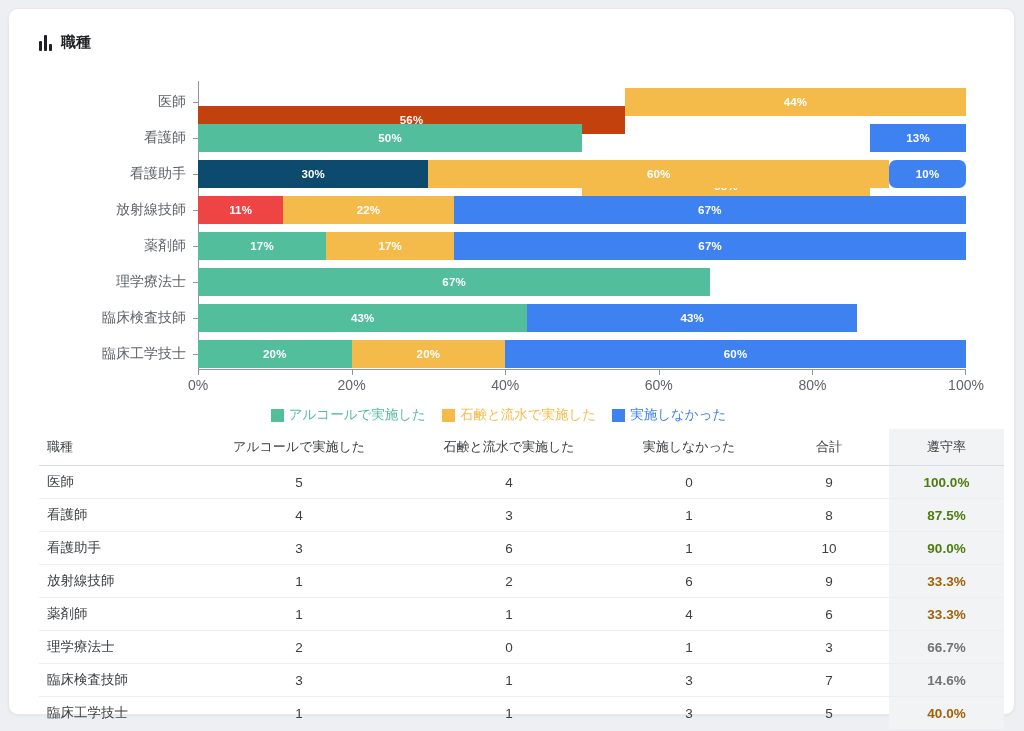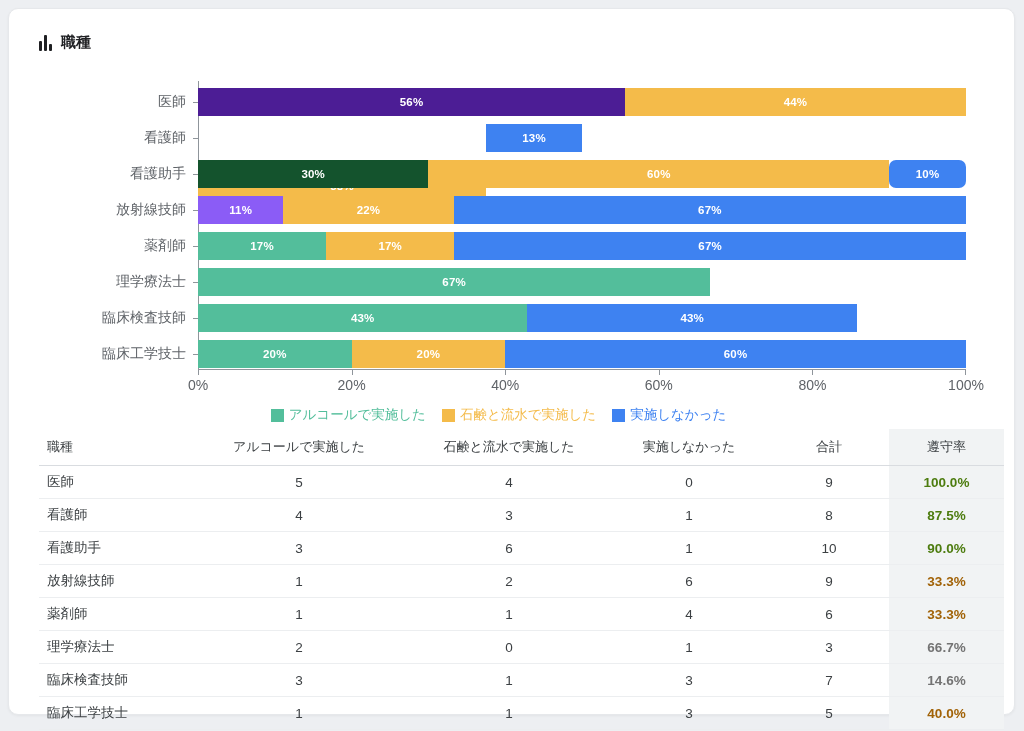--- a/index.html
+++ b/index.html
@@ -62,43 +62,44 @@
   </div>
 
   <div class="chart">
     <div class="plot">
       <div class="y-axis"></div>
       <div class="x-axis"></div>
       <div id="chart-rows">
           <div class="chart-row">
             <div class="cat-label">医師</div>
             <div class="bar-track">
-              <div class="bar-seg" style="width: 55.6%; background: #4c1d95;">56%</div>
+              <div class="bar-seg" style="width: 55.6%; background: #c2410c; margin-top: 18px;">56%</div>
               <div class="bar-seg" style="width: 44.4%; background: rgb(244, 187, 74);">44%</div>
             </div>
           </div>
           <div class="chart-row">
             <div class="cat-label">看護師</div>
             <div class="bar-track">
+              <div class="bar-seg" style="width: 50%; background: rgb(83, 190, 155);">50%</div>
               <div class="bar-seg" style="width: 37.5%; background: rgb(244, 187, 74); margin-top: 48px;">38%</div>
               <div class="bar-seg" style="width: 12.5%; background: rgb(62, 130, 241);">13%</div>
             </div>
           </div>
           <div class="chart-row">
             <div class="cat-label">看護助手</div>
             <div class="bar-track">
-              <div class="bar-seg" style="width: 30%; background: #14532d;">30%</div>
+              <div class="bar-seg" style="width: 30%; background: #0c4a6e;">30%</div>
               <div class="bar-seg" style="width: 60%; background: rgb(244, 187, 74);">60%</div>
               <div class="bar-seg" style="width: 10%; background: rgb(62, 130, 241); border-radius: 7px;">10%</div>
             </div>
           </div>
           <div class="chart-row">
             <div class="cat-label">放射線技師</div>
             <div class="bar-track">
-              <div class="bar-seg" style="width: 11.1%; background: #8b5cf6;">11%</div>
+              <div class="bar-seg" style="width: 11.1%; background: #ef4444;">11%</div>
               <div class="bar-seg" style="width: 22.2%; background: rgb(244, 187, 74);">22%</div>
               <div class="bar-seg" style="width: 66.7%; background: rgb(62, 130, 241);">67%</div>
             </div>
           </div>
           <div class="chart-row">
             <div class="cat-label">薬剤師</div>
             <div class="bar-track">
               <div class="bar-seg" style="width: 16.7%; background: rgb(83, 190, 155);">17%</div>
               <div class="bar-seg" style="width: 16.7%; background: rgb(244, 187, 74);">17%</div>
               <div class="bar-seg" style="width: 66.7%; background: rgb(62, 130, 241);">67%</div>

